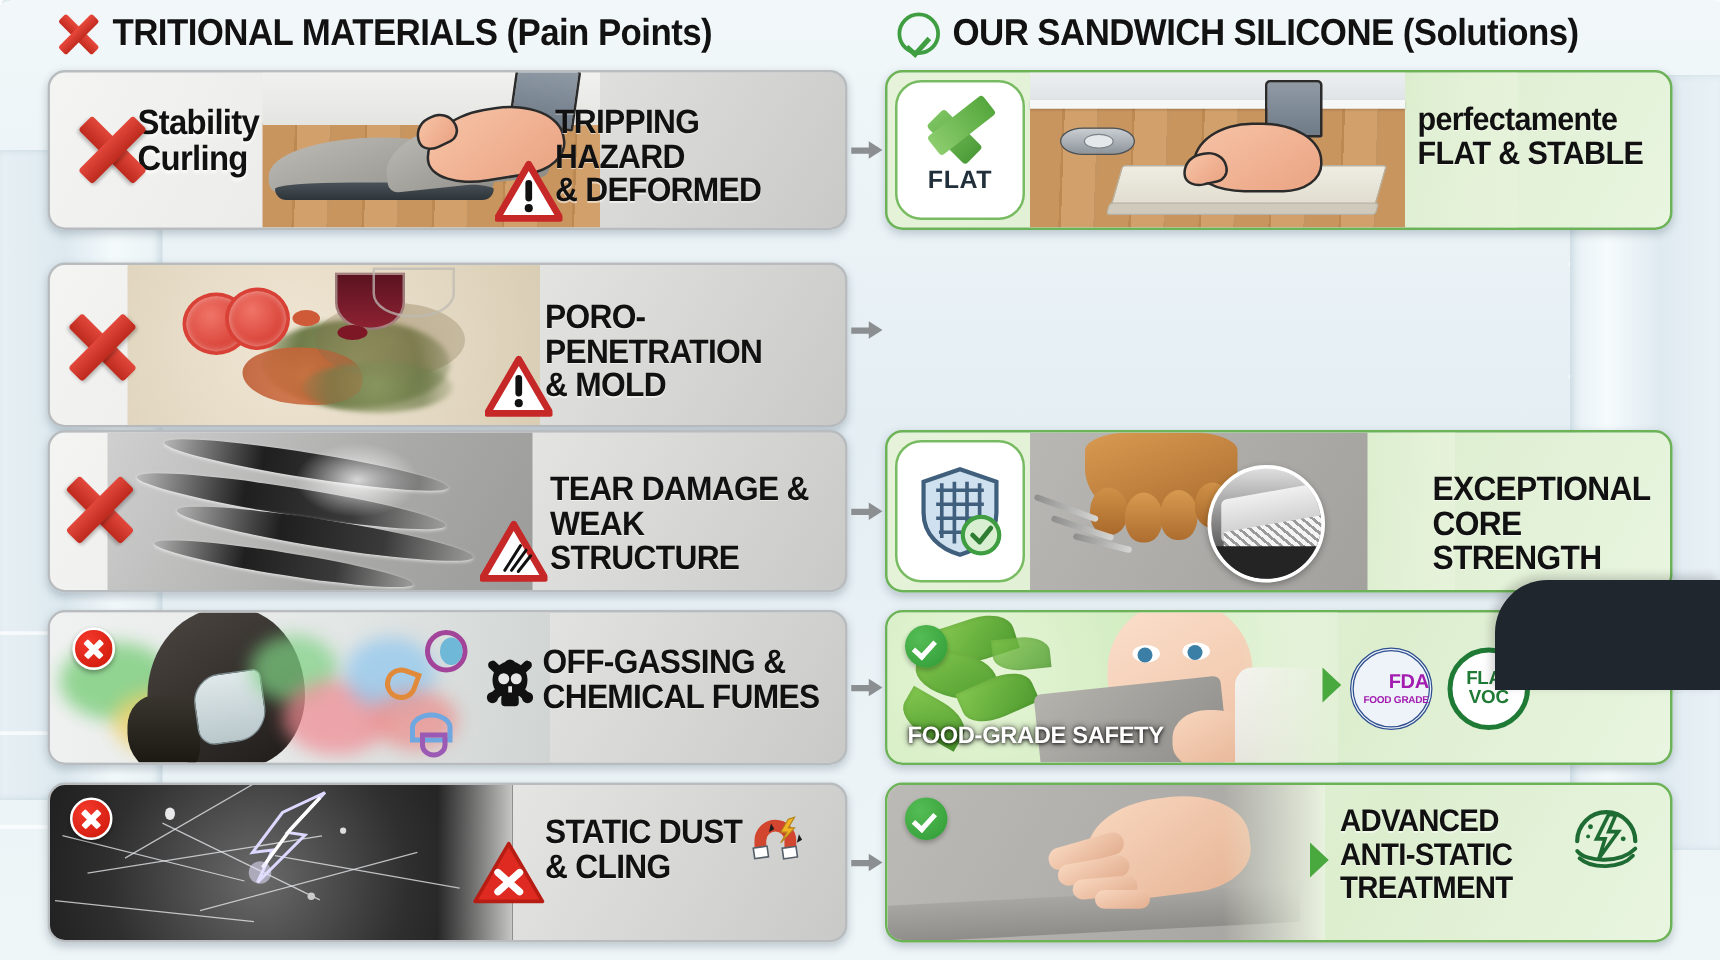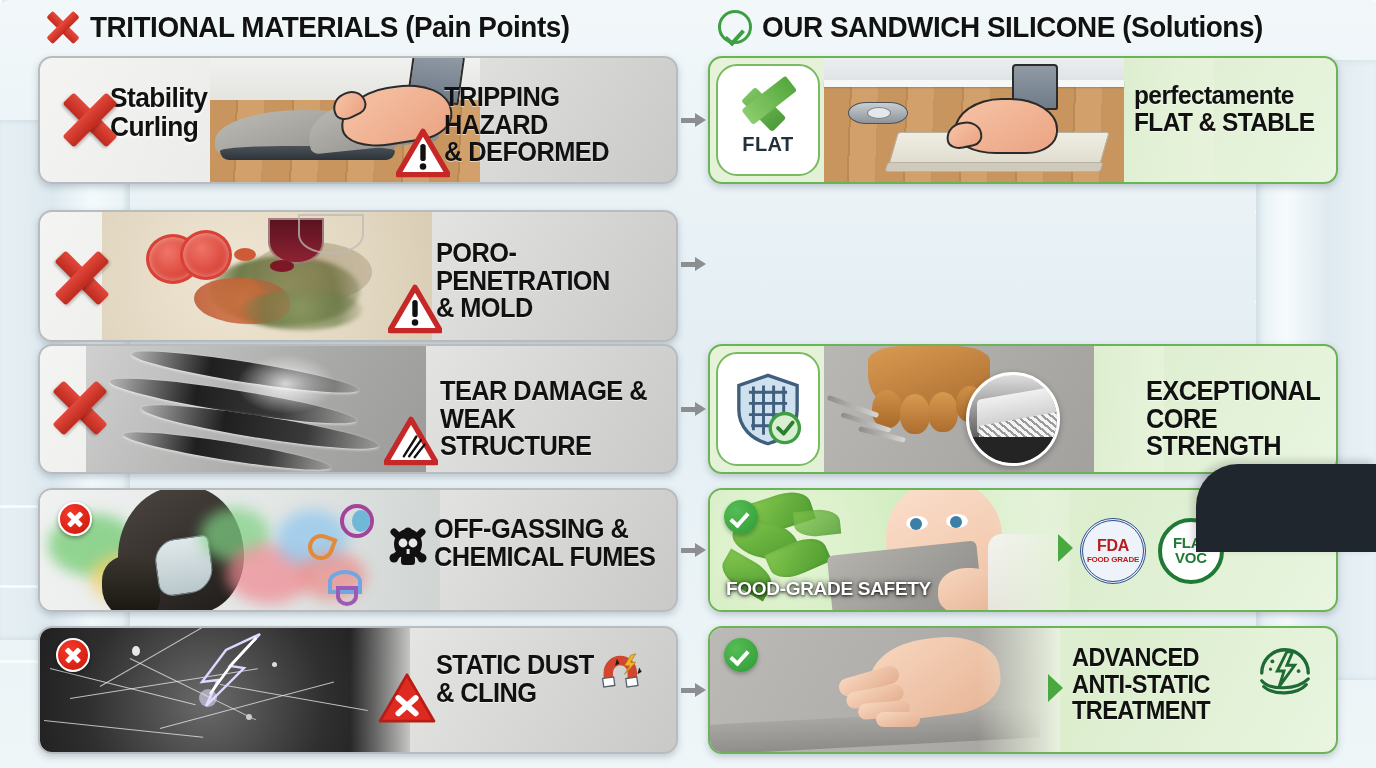--- a/index.html
+++ b/index.html
@@ -161,21 +161,21 @@
   .mat-grey{position:absolute;background:linear-gradient(140deg,#b5b3ae,#8e8c88);border-radius:6px;}
 
   
   .hand{position:absolute;background:linear-gradient(150deg,#f8d7bf,#e7b495);border-radius:46% 46% 36% 36%/48% 48% 40% 40%;}
   .finger{position:absolute;background:linear-gradient(160deg,#f8d7bf,#e3ae8f);border-radius:50px;}
 
   
   .certs{position:absolute;display:flex;gap:12px;align-items:center;z-index:7;}
   .cert{width:66px;height:66px;border-radius:50%;display:flex;flex-direction:column;
      align-items:center;justify-content:center;background:#f4f7f2;}
-  .cert.fda{border:3px double #2e4f8f;color:#b91c1c;background:#eef2f9;}
+  .cert.fda{border:3px double #2e4f8f;color:#a21caf;background:#eef2f9;align-items:flex-end;}
   .cert.reach{border:4px solid #3f9e42;color:#2e7d32;background:#fff;}
   .cert.voc{border:4px solid #1f7a35;color:#1f7a35;background:#fff;}
   .cert .c1{font-size:16px;font-weight:bold;letter-spacing:-.3px;line-height:1;}
   .cert .c2{font-size:8px;font-weight:bold;letter-spacing:-.2px;line-height:1.1;margin-top:2px;}
   .cert.voc .c1{font-size:15px;} .cert.voc .c2{font-size:15px;margin-top:0;}
 
   
   .cap{position:absolute;font-size:19px;font-weight:bold;color:#fff;letter-spacing:-.3px;
      text-shadow:0 1px 3px rgba(0,0,0,.85),0 0 6px rgba(0,0,0,.6);z-index:7;}
 

